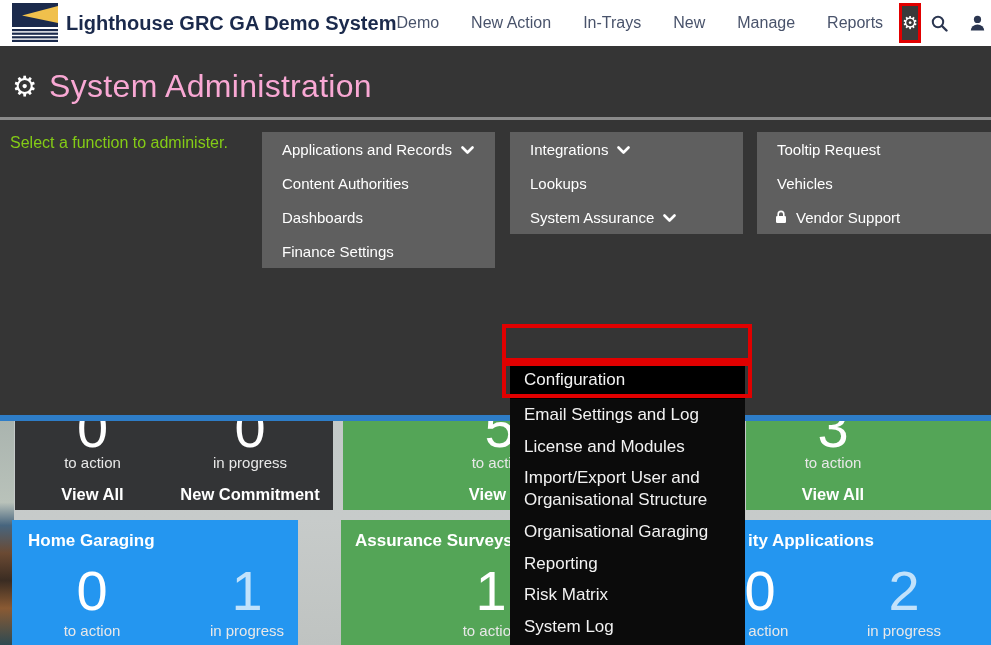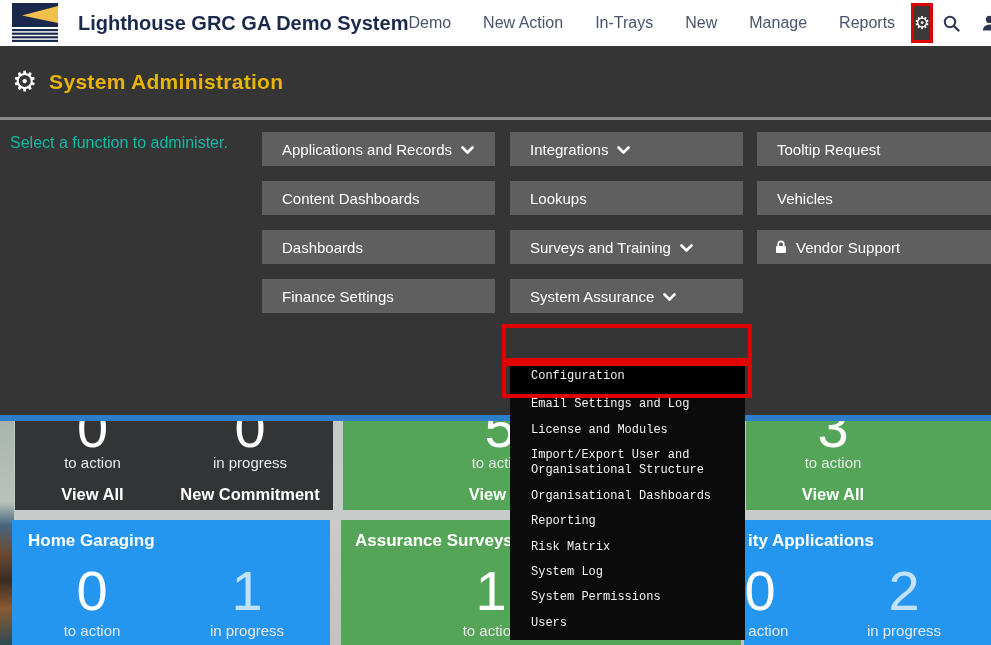--- a/index.html
+++ b/index.html
@@ -7,64 +7,64 @@
     width:991px;height:645px;position:relative;overflow:hidden;
     font-family:"Liberation Sans","DejaVu Sans",sans-serif;
     background:#fff;
   }
   
   .navbar{
     position:absolute;left:0;top:0;width:991px;height:46px;background:#ffffff;
     display:flex;align-items:center;z-index:50;
   }
   .logo{margin-left:12px;flex:0 0 auto;display:block;}
-  .brand{margin-left:20px;font-size:20px;font-weight:bold;color:#1b2a4c;white-space:nowrap;}
+  .brand{margin-left:8px;font-size:20px;font-weight:bold;color:#1b2a4c;white-space:nowrap;}
   .navlinks{display:flex;gap:32px;margin-left:auto;align-items:center;}
   .navlink{font-size:16px;color:#49536b;cursor:pointer;white-space:nowrap;}
   .gearbox{
     width:28px;height:34px;background:#3a3a3a;border:3px solid #e10000;
     display:flex;align-items:center;justify-content:center;margin:0 10px 0 16px;cursor:pointer;
   }
   .gearbox .g{color:#fff;font-size:18px;font-family:"DejaVu Sans",sans-serif;line-height:1;}
   .navicons{display:flex;gap:22px;align-items:center;margin-right:12px;}
   .navicons svg{display:block;cursor:pointer;}
   
   .panel{
     position:absolute;left:0;top:46px;width:991px;height:369px;background:#353535;
     border-bottom:6px solid #2e7dc8;z-index:10;box-sizing:content-box;
   }
   .panel-head{display:flex;align-items:center;gap:12px;padding:22px 0 0 12px;}
   .panel-head .g{color:#fff;font-size:28px;font-family:"DejaVu Sans",sans-serif;line-height:1;}
-  .panel-title{color:#eab308;font-size:21px;font-weight:700;letter-spacing:.3px;}
+  .panel-title{color:#f9a8d4;font-size:32px;font-weight:400;letter-spacing:.3px;}
   .panel-rule{position:absolute;left:0;top:71px;width:991px;height:3px;background:#8a8a8a;}
   .subtitle{
-    position:absolute;left:10px;top:86px;width:225px;color:#14b8a6;
+    position:absolute;left:10px;top:86px;width:225px;color:#84cc16;
     font-size:16px;line-height:1.35;
   }
-  .btncol{position:absolute;top:86px;display:flex;flex-direction:column;gap:15px;}
+  .btncol{position:absolute;top:86px;display:flex;flex-direction:column;}
   .col1{left:262px;} .col2{left:510px;} .col3{left:757px;}
   .abtn{
     width:233px;height:34px;background:#5f5f5f;color:#fff;display:flex;align-items:center;
     padding-left:20px;box-sizing:border-box;font-size:15px;font-weight:500;cursor:pointer;
     white-space:nowrap;
   }
   .col3 .abtn{width:256px;}
   .abtn .chev{margin-left:9px;margin-top:2px;}
   .abtn .lock{margin-right:9px;margin-left:-2px;}
   
   .redbox{position:absolute;border:4px solid #e10000;box-sizing:border-box;z-index:45;pointer-events:none;}
   .redbox.sys{left:502px;top:324px;width:250px;height:42px;}
   .redbox.conf{left:502px;top:358px;width:250px;height:40px;}
   
   .menu{
     position:absolute;left:510px;top:362px;width:235px;background:#0b0b0b;z-index:40;
     box-sizing:border-box;padding-bottom:4px;
   }
   .mi{
-    color:#f2f2f2;font-size:12px;padding:5px 21px;line-height:1.28;cursor:pointer;font-family:Liberation Mono, monospace;
+    color:#f2f2f2;font-size:17px;padding:5px 14px;line-height:1.28;cursor:pointer;
   }
   .mi.first{padding-top:7px;padding-bottom:8px;background:#000;}
   
   .photo{
     position:absolute;left:0;top:415px;width:991px;height:230px;z-index:0;
     background:linear-gradient(180deg,#c3c9c8 0%,#c7cbca 45%,#bfc3c1 100%);
   }
   .photo-left{
     position:absolute;left:0;top:0;width:14px;height:230px;
     background:linear-gradient(180deg,#a9b3ae 0%,#b9c2ba 38%,#47657e 48%,#6b4a33 60%,#3a2c22 72%,#8a5a33 84%,#2e4a52 100%);
@@ -79,21 +79,21 @@
   .r1a{left:15px;width:318px;}
   .r1b{left:343px;width:398px;}
   .r1c{left:746px;width:245px;}
   .counter{position:absolute;top:0;text-align:center;}
   .cutnum{height:29px;overflow:hidden;display:flex;justify-content:center;align-items:flex-end;}
   .cutnum span{display:block;font-size:56px;line-height:56px;font-weight:400;margin-bottom:-6px;}
   .clabel{font-size:15px;color:#e8e8e8;margin-top:4px;}
   .caction{font-size:16.5px;font-weight:600;margin-top:14px;cursor:pointer;}
   
   .r2{top:520px;height:125px;z-index:1;}
-  .r2a{left:12px;width:318px;}
+  .r2a{left:12px;width:286px;}
   .r2b{left:341px;width:400px;}
   .r2c{left:744px;width:247px;}
   .tile-title{font-size:17px;font-weight:bold;padding:11px 0 0 16px;white-space:nowrap;}
   .bignum{font-size:56px;line-height:58px;font-weight:400;}
   .lite{color:rgba(255,255,255,.72);}
   .r2counter{position:absolute;text-align:center;}
   .r2counter .clabel{margin-top:2px;}
 </style>
 </head>
 <body>
@@ -176,45 +176,39 @@
   <div class="subtitle">Select a function to administer.</div>
 
   <div class="btncol col1">
     <div class="abtn">
       <span>Applications and Records</span>
       <svg class="chev" width="13" height="9" viewBox="0 0 13 9">
           <polyline points="1.5,1.5 6.5,6.5 11.5,1.5" fill="none" stroke="#fff" stroke-width="2.6" stroke-linecap="round" stroke-linejoin="round"></polyline>
         </svg>
     </div>
     <div class="abtn">
-      <span>Content Dashboards</span>
+      <span>Content Authorities</span>
     </div>
     <div class="abtn">
       <span>Dashboards</span>
     </div>
     <div class="abtn">
       <span>Finance Settings</span>
     </div>
   </div>
 
   <div class="btncol col2">
     <div class="abtn">
       <span>Integrations</span>
       <svg class="chev" width="13" height="9" viewBox="0 0 13 9">
           <polyline points="1.5,1.5 6.5,6.5 11.5,1.5" fill="none" stroke="#fff" stroke-width="2.6" stroke-linecap="round" stroke-linejoin="round"></polyline>
         </svg>
     </div>
     <div class="abtn">
       <span>Lookups</span>
-    </div>
-    <div class="abtn">
-      <span>Surveys and Training</span>
-      <svg class="chev" width="13" height="9" viewBox="0 0 13 9">
-          <polyline points="1.5,1.5 6.5,6.5 11.5,1.5" fill="none" stroke="#fff" stroke-width="2.6" stroke-linecap="round" stroke-linejoin="round"></polyline>
-        </svg>
     </div>
     <div class="abtn">
       <span>System Assurance</span>
       <svg class="chev" width="13" height="9" viewBox="0 0 13 9">
           <polyline points="1.5,1.5 6.5,6.5 11.5,1.5" fill="none" stroke="#fff" stroke-width="2.6" stroke-linecap="round" stroke-linejoin="round"></polyline>
         </svg>
     </div>
   </div>
 
   <div class="btncol col3">
@@ -232,21 +226,21 @@
       <span>Vendor Support</span>
     </div>
   </div>
 </div>
 
 <div class="menu">
   <div class="mi first">Configuration</div>
   <div class="mi">Email Settings and Log</div>
   <div class="mi">License and Modules</div>
   <div class="mi">Import/Export User and Organisational Structure</div>
-  <div class="mi">Organisational Dashboards</div>
+  <div class="mi">Organisational Garaging</div>
   <div class="mi">Reporting</div>
   <div class="mi">Risk Matrix</div>
   <div class="mi">System Log</div>
   <div class="mi">System Permissions</div>
   <div class="mi">Users</div>
 </div>
 
 <div class="redbox sys"></div>
 <div class="redbox conf"></div>
 

